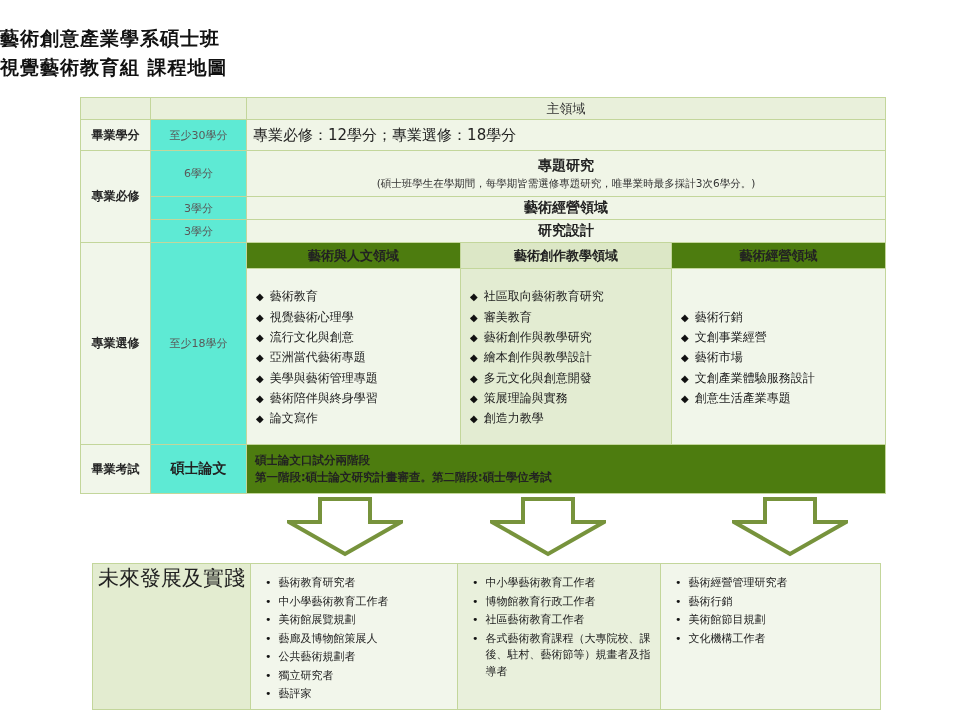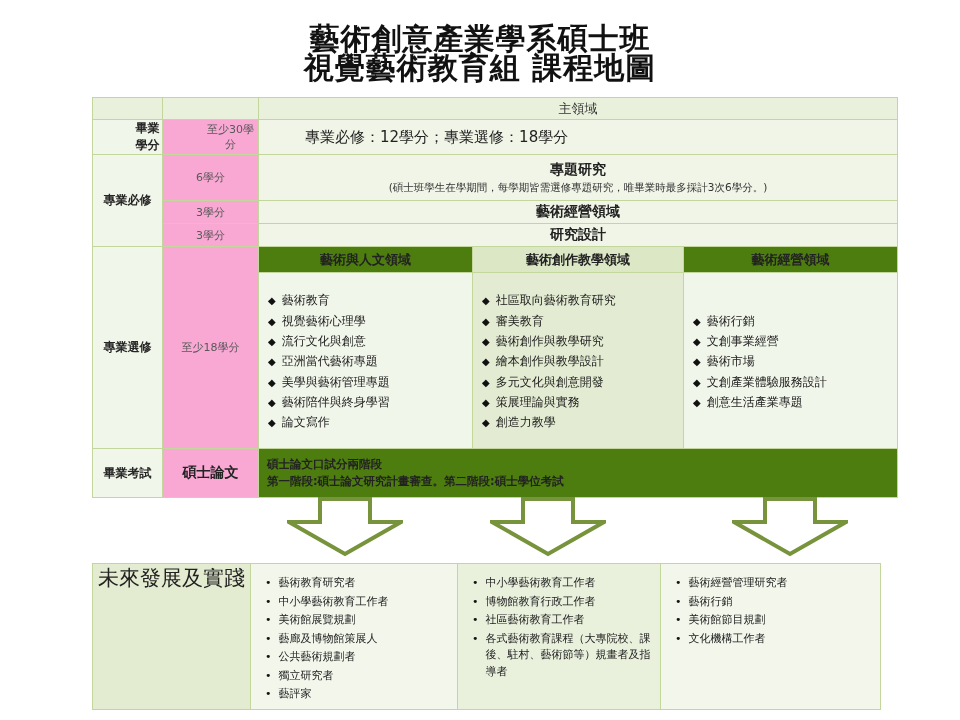--- a/index.html
+++ b/index.html
@@ -1,37 +1,37 @@
 <!DOCTYPE html>
 <html><head>
 <meta charset="utf-8">
 <style>
   html,body{margin:0;padding:0;background:#fff;}
   .slide{position:relative;width:960px;height:720px;background:#ffffff;overflow:hidden;
          font-family:"DejaVu Sans","Liberation Sans",sans-serif;color:#1a1a1a;}
 
   
-  .title{position:absolute;left:0;top:24px;width:960px;text-align:center;
-         font-weight:bold;font-size:30px;line-height:29px;color:#111;letter-spacing:1px;}
+  .title{position:absolute;left:0;top:24px;width:960px;text-align:left;
+         font-weight:bold;font-size:19px;line-height:29px;color:#111;letter-spacing:1px;}
 
   
-  table.main{position:absolute;left:92px;top:97px;width:805px;border-collapse:collapse;table-layout:fixed;}
+  table.main{position:absolute;left:80px;top:97px;width:805px;border-collapse:collapse;table-layout:fixed;}
   table.main td{border:1px solid #c3d69b;padding:0;vertical-align:middle;overflow:hidden;}
   tr.r1 td{height:21px;background:#e9f0db;}
-  tr.r2 td{height:30px;padding-left:40px;}
+  tr.r2 td{height:30px;}
   tr.r3 td{height:45px;}
   tr.r4 td{height:22px;}
   tr.r5 td{height:22px;}
   tr.r6 td{height:25px;}
   tr.r7 td{height:175px;}
   tr.r8 td{height:48px;}
 
   td.domhead{text-align:center;font-size:13px;color:#333;}
   td.lab{background:#f1f6ea;text-align:center;font-size:12px;font-weight:600;color:#262626;}
-  td.cred{background:#f9a8d4;text-align:center;font-size:11px;color:#595959;}
+  td.cred{background:#5eead4;text-align:center;font-size:11px;color:#595959;}
   td.cred.thesis{font-size:14px;font-weight:600;color:#222;}
   td.content{background:#f0f5e7;}
   td.content .bigline{font-size:15px;color:#222;padding-left:6px;text-align:left;}
   .ctitle{text-align:center;font-size:14px;font-weight:600;color:#222;line-height:1.25;}
   .cnote{text-align:center;font-size:10.5px;color:#333;line-height:1.35;margin-top:1px;}
   td.colhead{background:#4d7c0f;text-align:center;font-size:13px;font-weight:600;color:#222;}
   td.colhead.mid{background:#dce7c6;}
   td.list{background:#f1f6ea;vertical-align:top;}
   td.list.mid{background:#e3ecd2;}
   td.list ul{list-style:none;margin:0;padding:7px 4px 4px 9px;}

